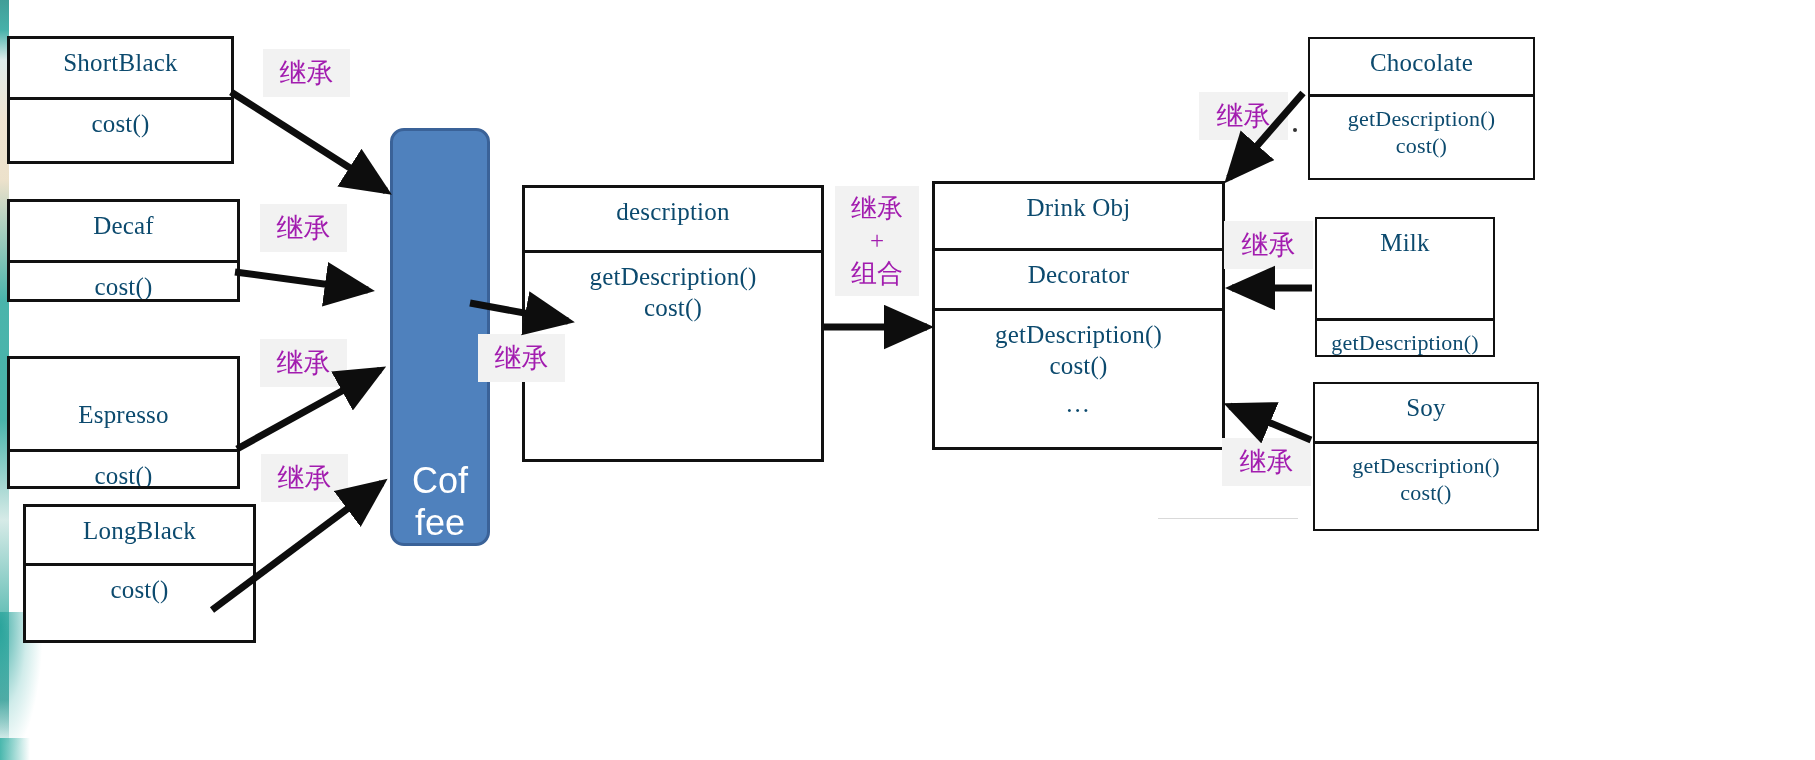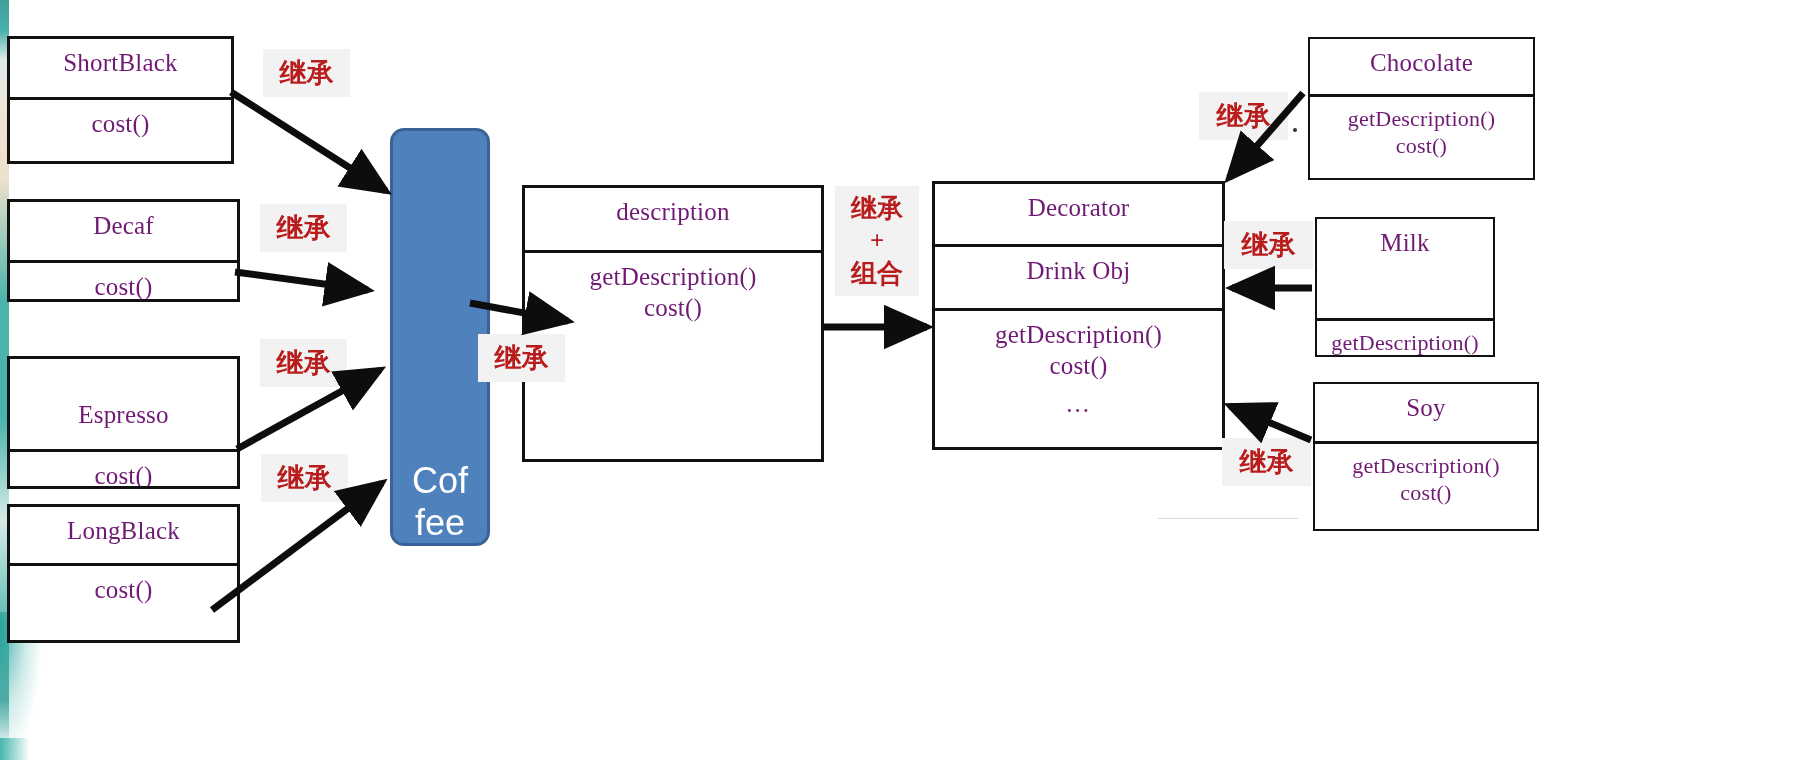--- a/index.html
+++ b/index.html
@@ -60,21 +60,21 @@
     align-items: center;
     justify-content: flex-start;
     padding-top: 9px;
     overflow: hidden;
   }
   .uml .sec + .sec {
     border-top: 3px solid #111111;
   }
   .uml .line {
     font-size: 25px;
-    color: #701a75;
+    color: #0c4a6e;
     line-height: 1.22;
     white-space: nowrap;
     letter-spacing: .2px;
   }
   .uml .line.sm { font-size: 22px; }
   .uml .line.dots { font-size: 25px; letter-spacing: 2px; padding-top: 8px; }
 
   
   .uml.thin { border-width: 2px; }
   .uml.thin .sec + .sec { border-top-width: 3px; }
@@ -94,32 +94,31 @@
     font-family: "Liberation Sans", "DejaVu Sans", sans-serif;
     font-size: 36px;
     line-height: 1.15;
   }
 
   
   .chip {
     position: absolute;
     box-sizing: border-box;
     background: #f2f2f2;
-    color: #b91c1c;
+    color: #a21caf;
     font-family: "DejaVu Sans", "Liberation Sans", sans-serif;
     font-size: 27px;
     line-height: 1.28;
     text-align: center;
     display: flex;
     flex-direction: column;
     align-items: center;
     justify-content: center;
     padding: 4px 10px;
     white-space: pre-line;
-    font-weight: bold;
   }
   .chip.multi { font-size: 26px; }
   .chip .plus { font-family: "Liberation Serif", serif; font-size: 25px; }
 
   
   .arrows {
     position: absolute;
     left: 0; top: 0;
     width: 1815px; height: 760px;
     pointer-events: none;
@@ -165,21 +164,21 @@
 
   <div class="uml" style="left:7px; top:356px; width:233px; height:133px;">
     <div class="sec" style="height:58px;margin-top:32px;">
       <span class="line">Espresso</span>
     </div>
     <div class="sec" style="flex:1;">
       <span class="line">cost()</span>
     </div>
   </div>
 
-  <div class="uml" style="left:7px; top:504px; width:233px; height:139px;">
+  <div class="uml" style="left:23px; top:504px; width:233px; height:139px;">
     <div class="sec" style="height:56px;">
       <span class="line">LongBlack</span>
     </div>
     <div class="sec" style="flex:1;">
       <span class="line">cost()</span>
     </div>
   </div>
 
   <div class="pill" style="left:390px; top:128px; width:100px; height:418px;">
     <span>Cof</span>
@@ -190,25 +189,25 @@
     <div class="sec" style="height:62px;">
       <span class="line">description</span>
     </div>
     <div class="sec" style="flex:1;">
       <span class="line">getDescription()</span>
       <span class="line">cost()</span>
     </div>
   </div>
 
   <div class="uml" style="left:932px; top:181px; width:293px; height:269px;">
+    <div class="sec" style="height:64px;">
+      <span class="line">Drink Obj</span>
+    </div>
     <div class="sec" style="height:60px;">
       <span class="line">Decorator</span>
-    </div>
-    <div class="sec" style="height:64px;">
-      <span class="line">Drink Obj</span>
     </div>
     <div class="sec" style="flex:1;">
       <span class="line">getDescription()</span>
       <span class="line">cost()</span>
       <span class="line dots">...</span>
     </div>
   </div>
   <div class="faint-rule" style="left:1158px; top:518px; width:140px;"></div>
 
   <div class="uml thin" style="left:1308px; top:37px; width:227px; height:143px;">

